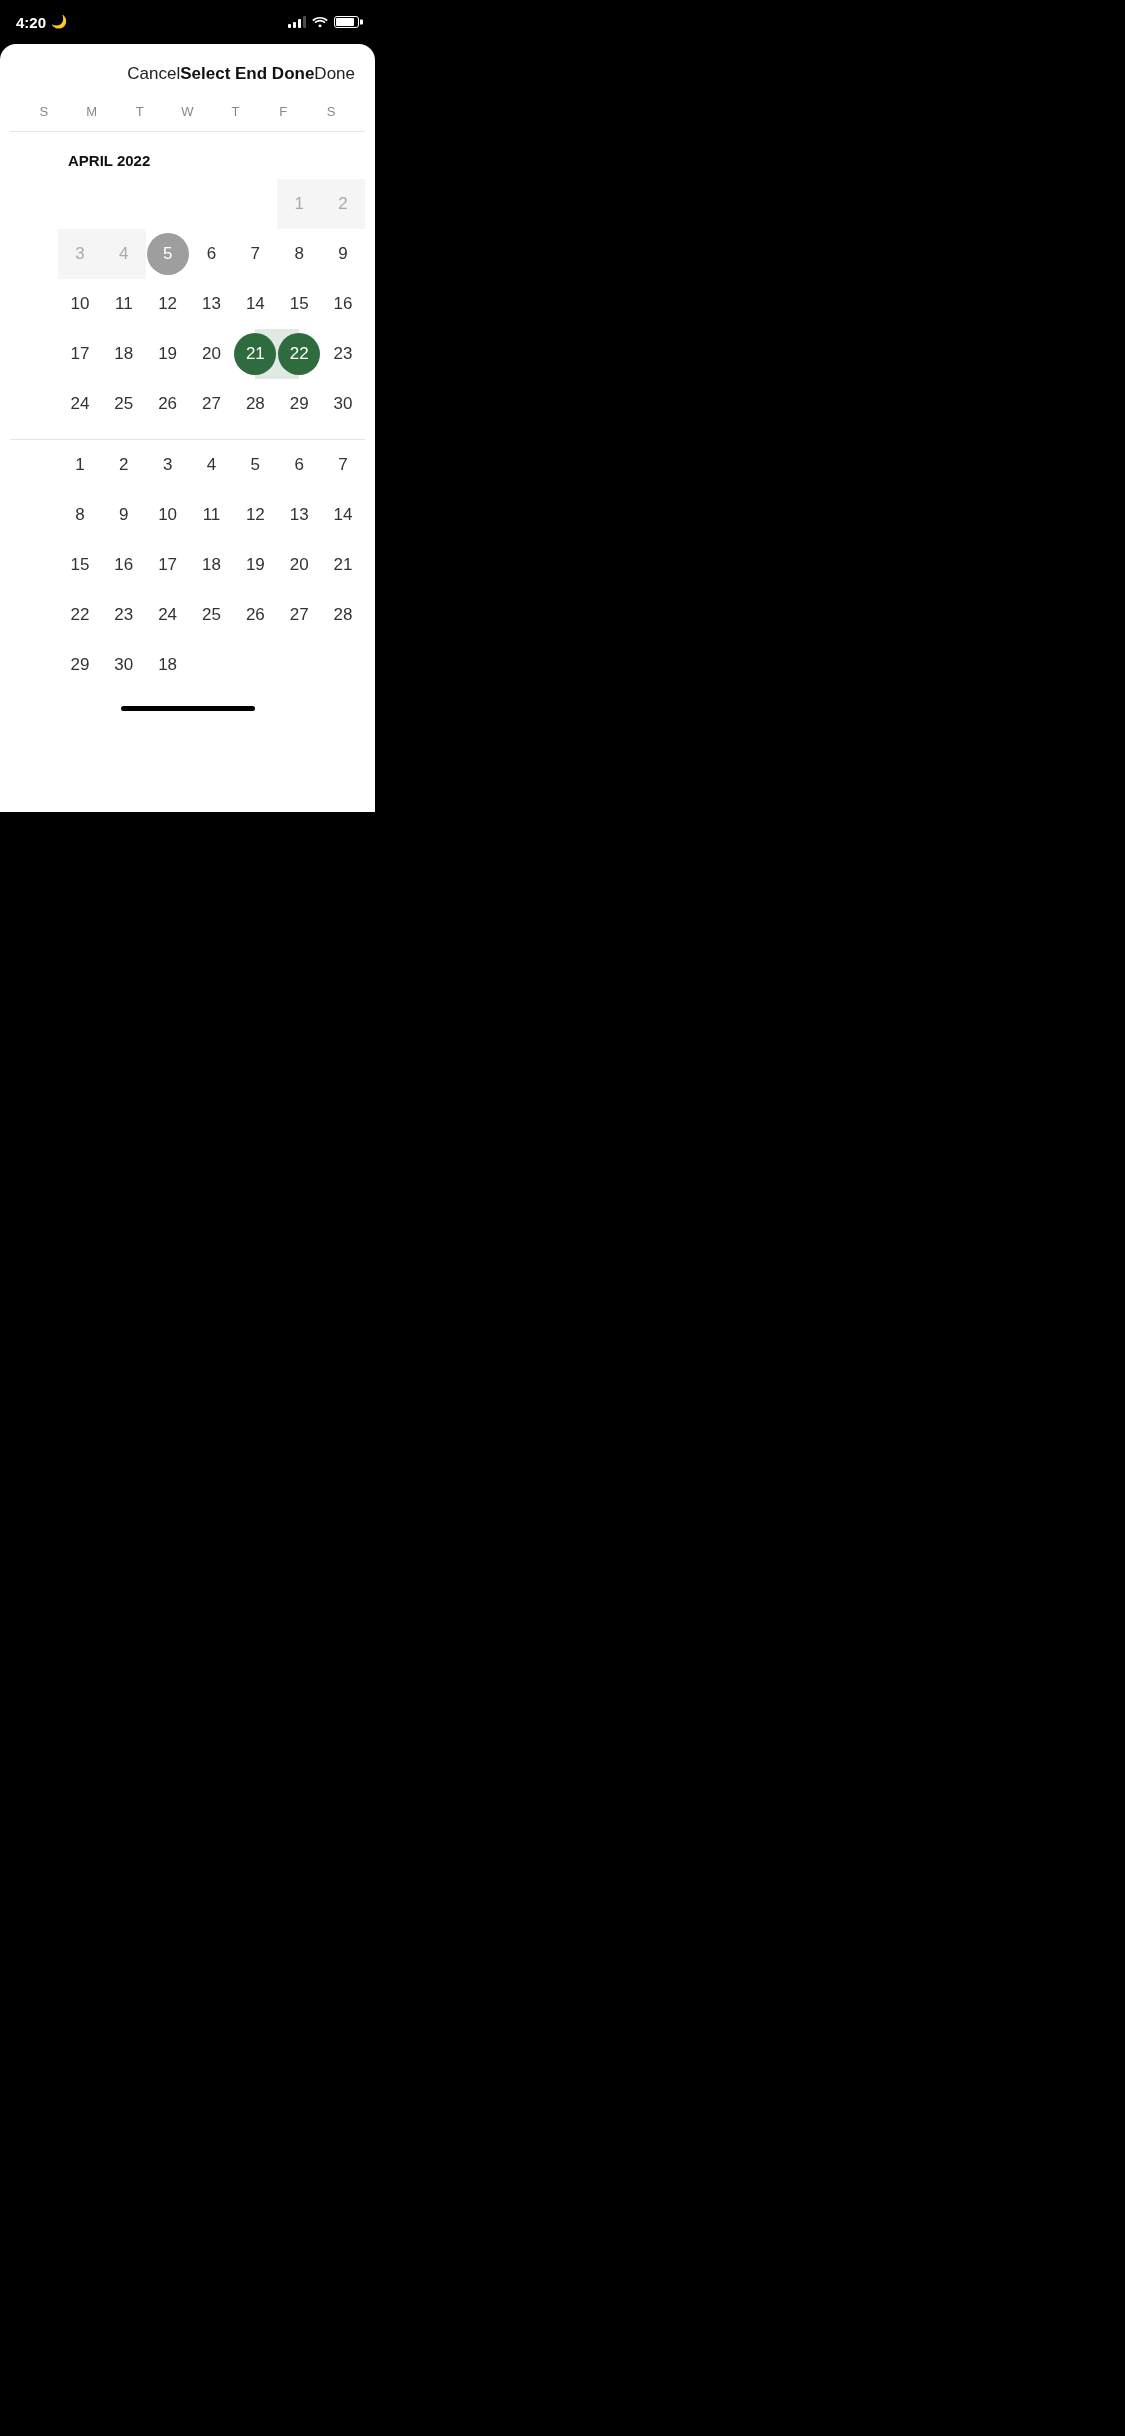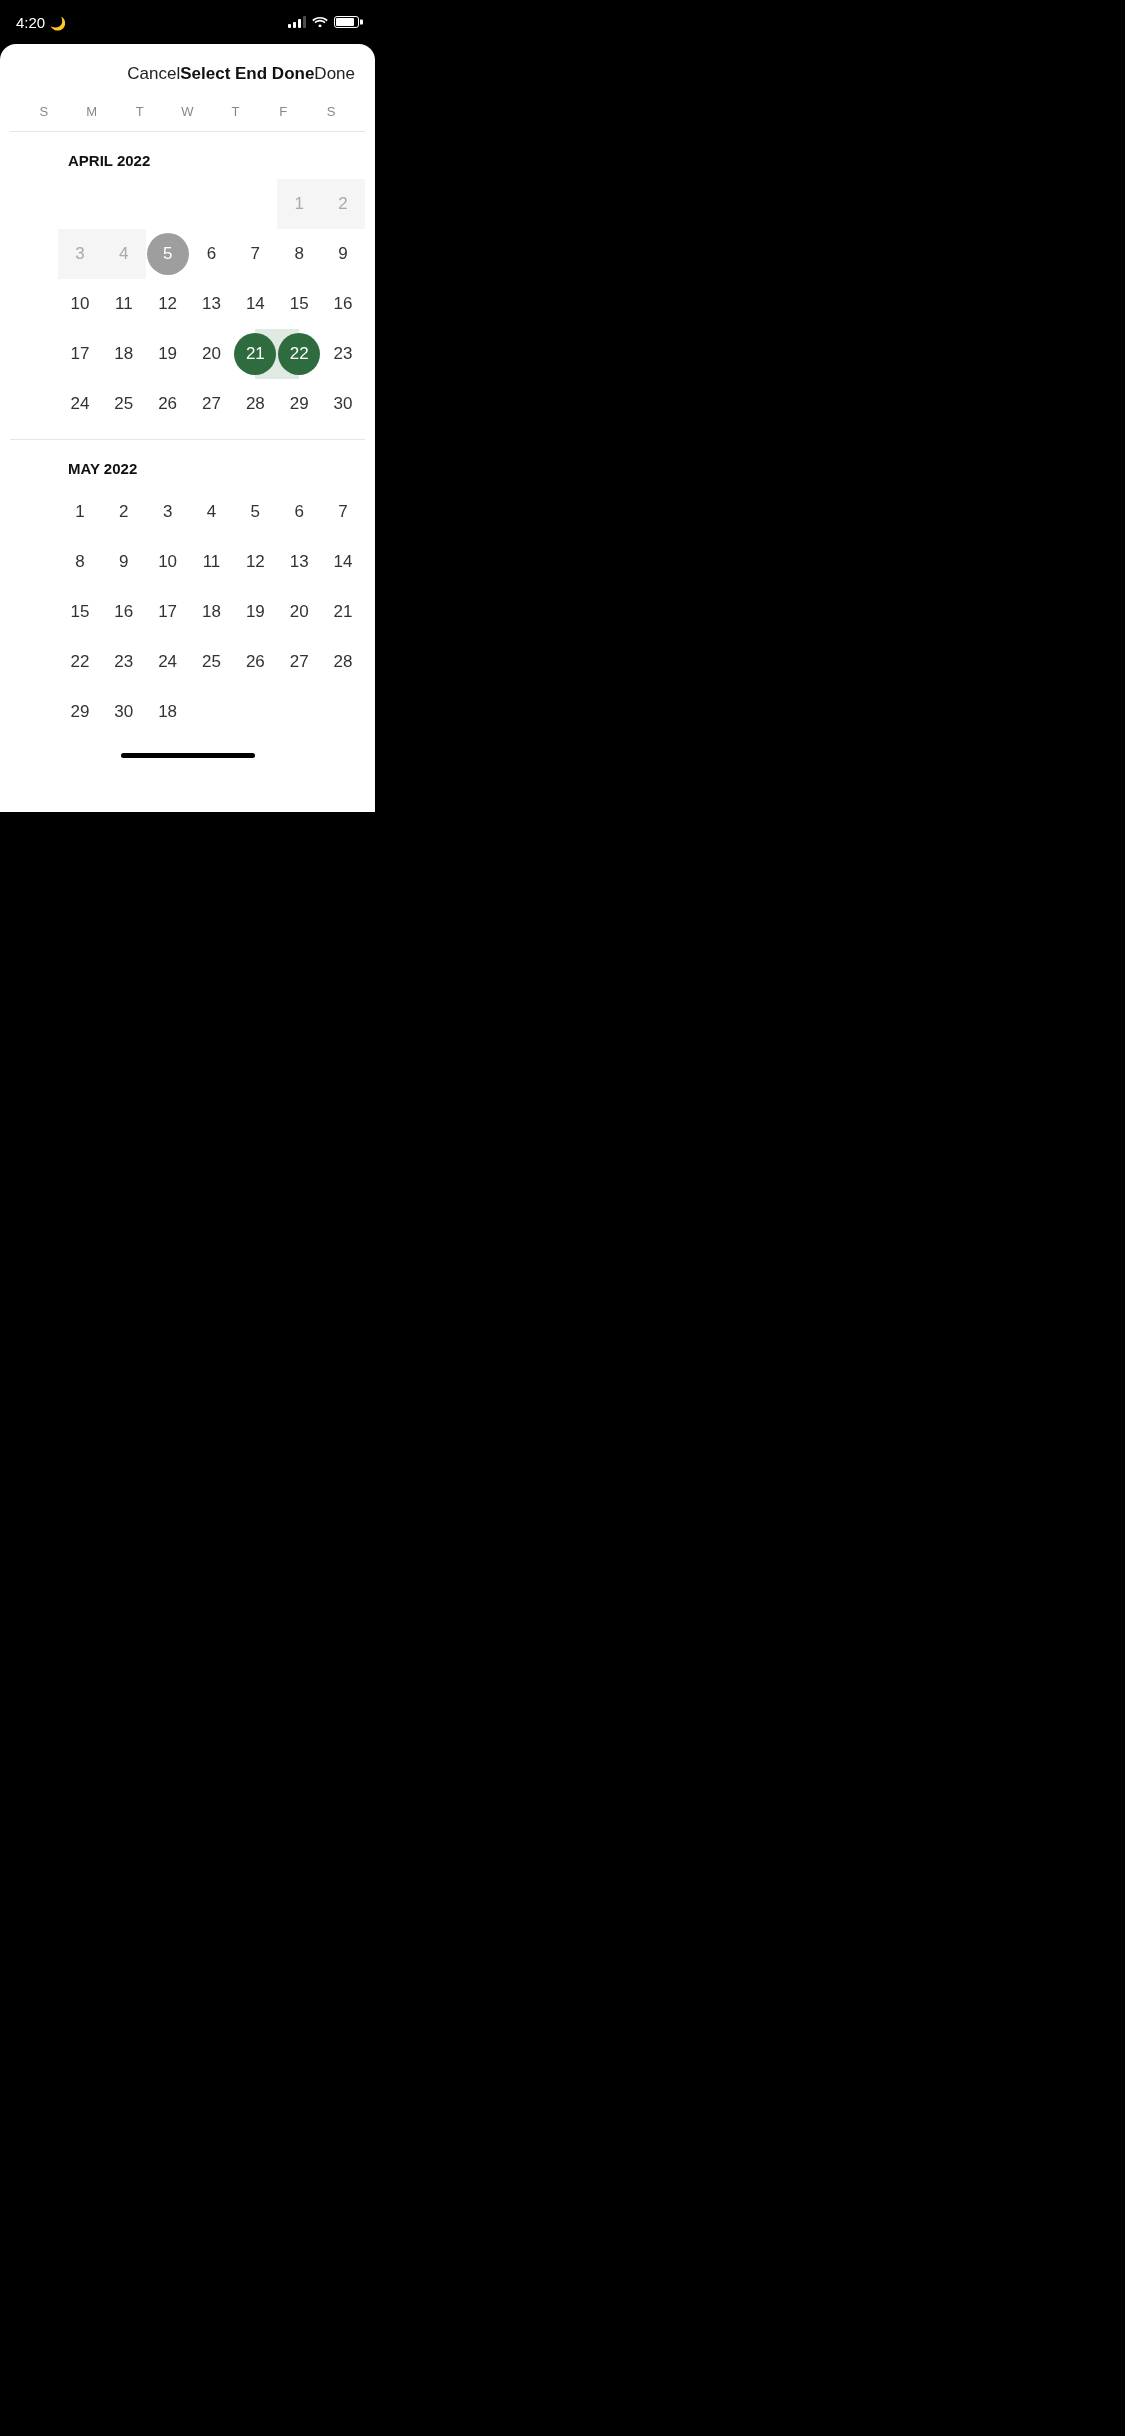--- a/index.html
+++ b/index.html
@@ -19,23 +19,23 @@
       height: 44px;
       display: flex;
       align-items: center;
       justify-content: space-between;
       padding: 0 16px;
       color: #fff;
     }
 
     .status-time {
       font-size: 15px;
-      font-weight: 400;
-      display: flex;
-      align-items: flex-end;
+      font-weight: 700;
+      display: flex;
+      align-items: flex-start;
       gap: 5px;
     }
 
     .status-right {
       display: flex;
       align-items: center;
       gap: 6px;
     }
 
     .signal-bars {
@@ -361,21 +361,20 @@
         </div>
         <div class="day-cell normal">
           <div class="day-number">30</div>
         </div>
       </div>
   </div>
 
   <div class="month-divider"></div>
 
   <div class="calendar-section">
-    <div class="month-label">MAY 2022</div>
     <div class="calendar-grid" id="may-grid">
         <div class="day-cell normal">
           <div class="day-number">1</div>
         </div>
         <div class="day-cell normal">
           <div class="day-number">2</div>
         </div>
         <div class="day-cell normal">
           <div class="day-number">3</div>
         </div>

